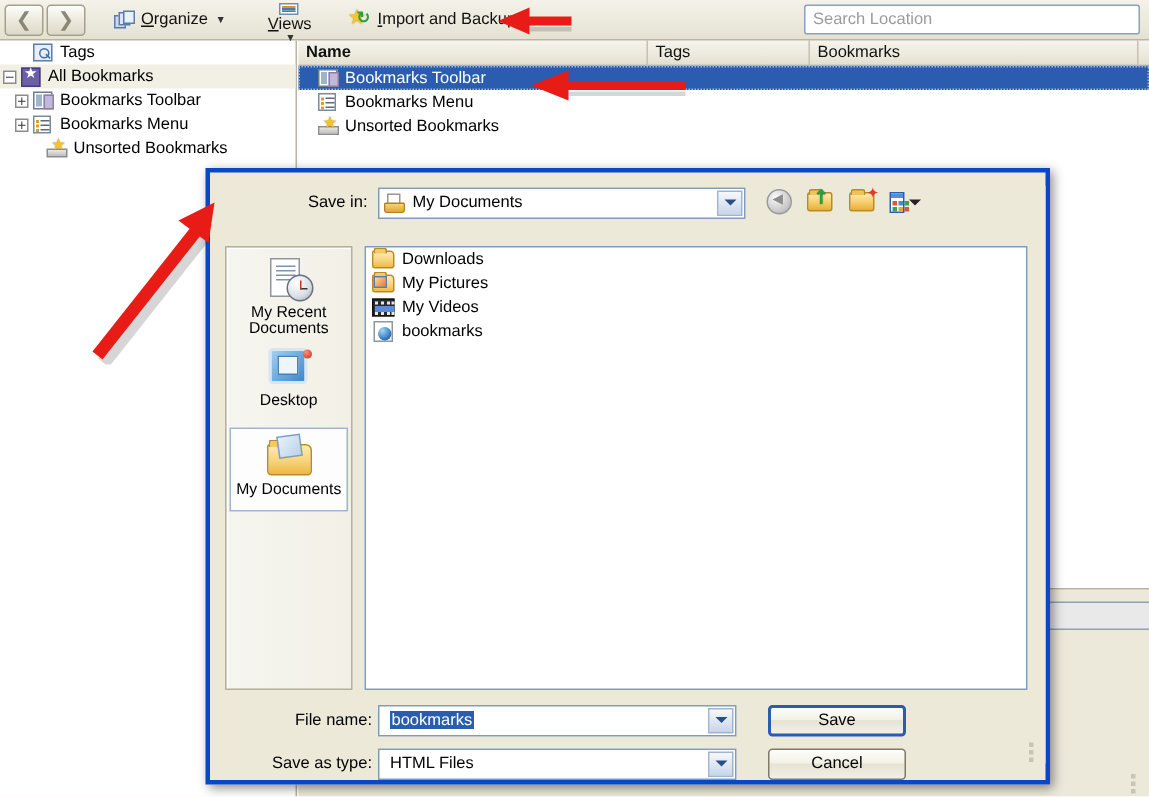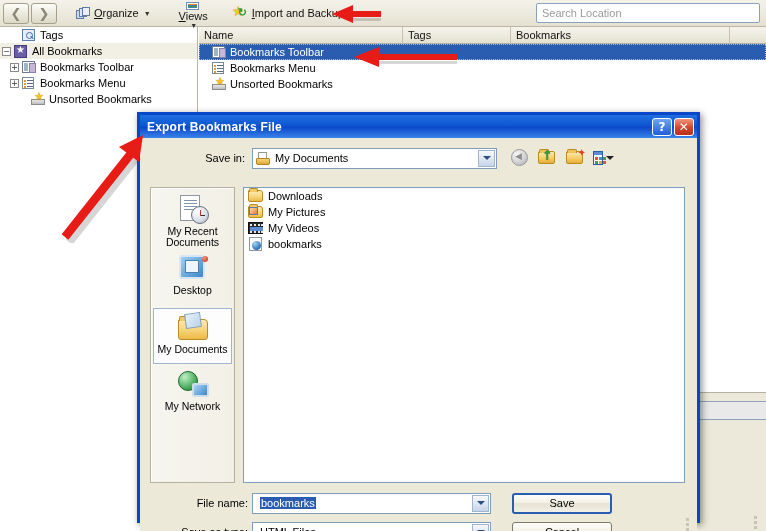--- a/index.html
+++ b/index.html
@@ -118,21 +118,21 @@
 
   
   .lib-content { position: absolute; left: 199px; top: 0; width: 567px; height: 504px; background: #fff; }
   .colhead {
     display: flex; height: 17px; align-items: center;
     background: linear-gradient(to bottom, #f6f4ec 0%, #eceadd 60%, #e3e0d1 100%);
     border-bottom: 1px solid #b5b1a0; font-size: 11px; color: #111;
   }
   .colhead .c { padding-left: 5px; border-right: 1px solid #c5c1b0; height: 17px; line-height: 16px;
                 overflow: hidden; white-space: nowrap; }
-  .c-name { width: 204px; }
+  .c-name { width: 233px; font-weight: bold; }
   .c-tags { width: 108px; }
   .c-loc  { width: 219px; border-right: none; }
   .listrow { display: flex; align-items: center; height: 16px; font-size: 11px; color: #000; padding-left: 13px; }
   .listrow.sel { background: #2a5db0; color: #fff; outline: 1px dotted #9fb8e0; outline-offset: -1px; }
 
   
   .bg-panel-a { position: absolute; left: 199px; top: 0; width: 567px; height: 504px; background: #ece9db; }
   .bg-whitebox { position: absolute; left: 0; top: 0; width: 567px; height: 366px; background: #fff;
                  border-bottom: 1px solid #b5b1a0; }
   .bg-strip1 { position: absolute; left: 2px; top: 374px; width: 565px; height: 1px; background: #8ea2bb; }
@@ -294,21 +294,21 @@
   .f-html:after { content: ""; position: absolute; left: 2px; top: 3px; width: 9px; height: 9px; border-radius: 50%;
       background: radial-gradient(circle at 33% 28%, #9fd6f7, #2b6fb8 70%, #17508c); }
 
   
   .bottom { position: absolute; left: 0; top: 345px; width: 100%; }
   .brow { display: flex; align-items: center; height: 22px; margin-bottom: 7px; }
   .brow .lab { width: 112px; text-align: right; padding-right: 4px; font-size: 11px; }
   .combo-file { width: 239px; }
   .combo-file .selected-text { background: #2a5db0; color: #fff; padding: 0 1px; }
   .dbtn {
-    width: 100px; height: 21px; margin-left: 21px;
+    width: 92px; height: 21px; margin-left: 21px;
     background: linear-gradient(to bottom, #fdfdfb 0%, #f3f1e6 45%, #e6e3d4 50%, #f2f0e6 100%);
     border: 1px solid #7d7a69; border-radius: 3px; font-size: 11px;
     display: flex; align-items: center; justify-content: center; color: #000;
   }
   .dbtn.default { border: 2px solid #2a5db0; }
 
   
   .arrow { position: absolute; pointer-events: none; }
   svg { display: block; }
 </style>
@@ -464,26 +464,20 @@
       <span class="lbl"><span class="acc">I</span>mport and Backup</span>
       <span class="caret">▼</span>
     </div>
 
     <div class="searchbox">
       <span class="ph">Search Location</span>
     </div>
   </div>
 
   <div class="dialog">
-    <div class="dlg-title">
-      <span>Export Bookmarks File</span>
-      <span class="sp"></span>
-      <span class="titlebtn btn-help">?</span>
-      <span class="titlebtn btn-close">✕</span>
-    </div>
 
     <div class="dlg-body">
 
       <div class="saverow">
         <div class="lab">Save in:</div>
         <div class="combo combo-savein">
           <span class="ico-mydocs-sm">
             <span class="pg"></span>
               <span class="fd"></span>
           </span>
@@ -540,27 +534,20 @@
               <span class="dot"></span>
           </span>
           <span class="plabel">Desktop</span>
         </div>
         <div class="place sel">
           <span class="pico pi-mydocs">
             <span class="fd2"></span>
               <span class="pg2"></span>
           </span>
           <span class="plabel">My Documents</span>
-        </div>
-        <div class="place">
-          <span class="pico pi-mynet">
-            <span class="glb"></span>
-              <span class="mon3"></span>
-          </span>
-          <span class="plabel">My Network</span>
         </div>
       </div>
 
       <div class="filelist">
         <div class="filerow">
           <span class="fico">
               <span class="f-folder"></span>
             </span>
           <span>Downloads</span>
         </div>

